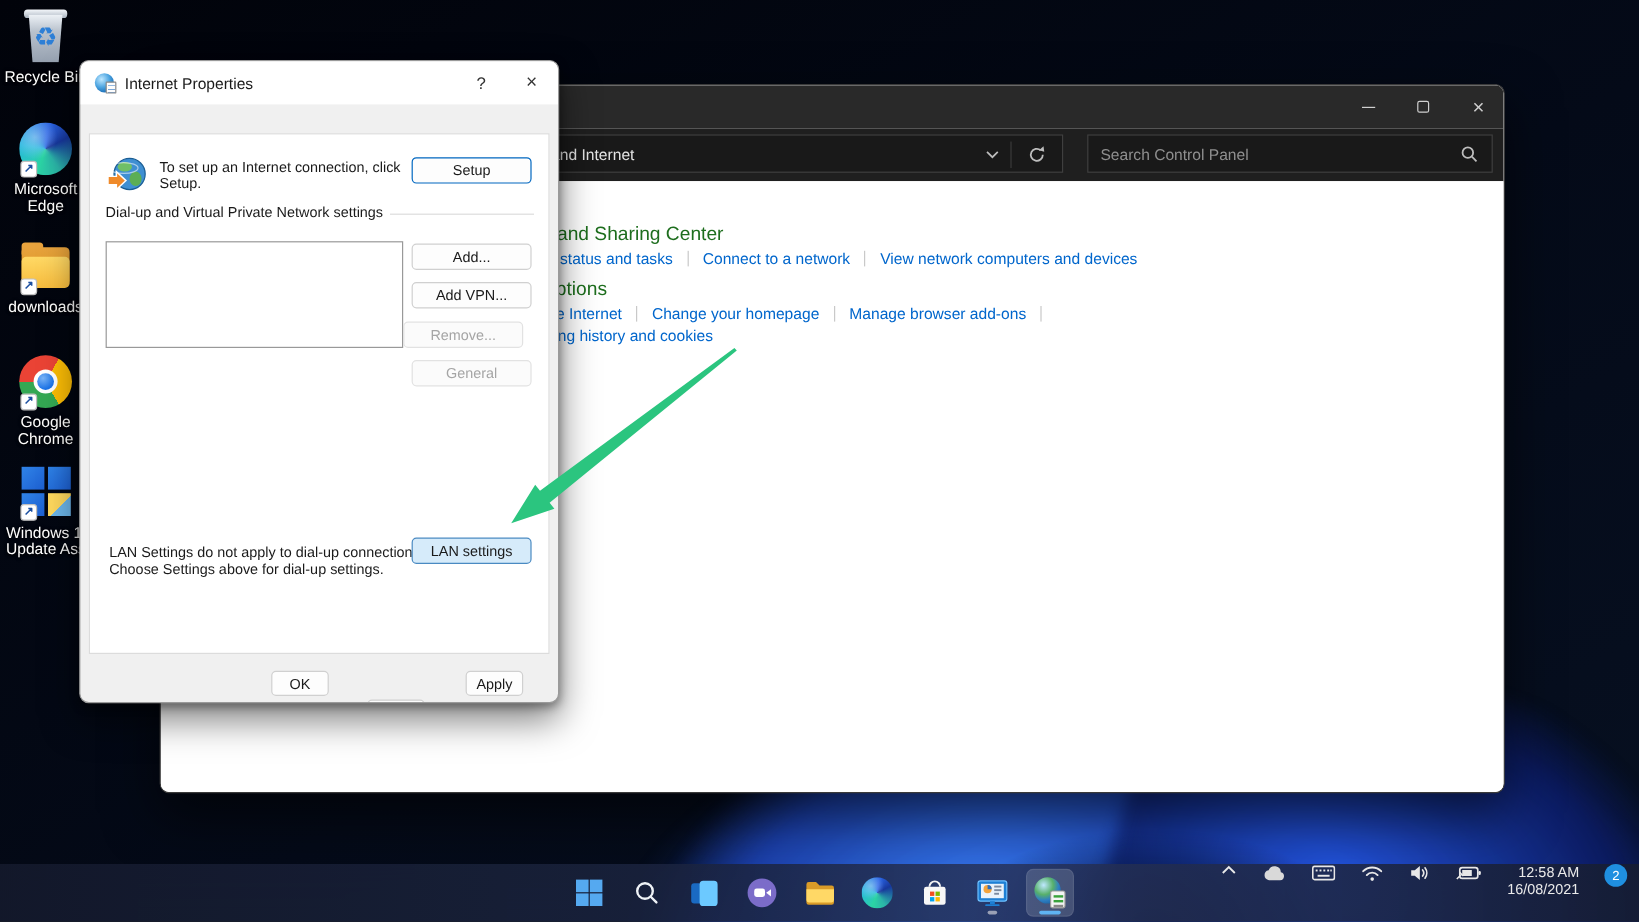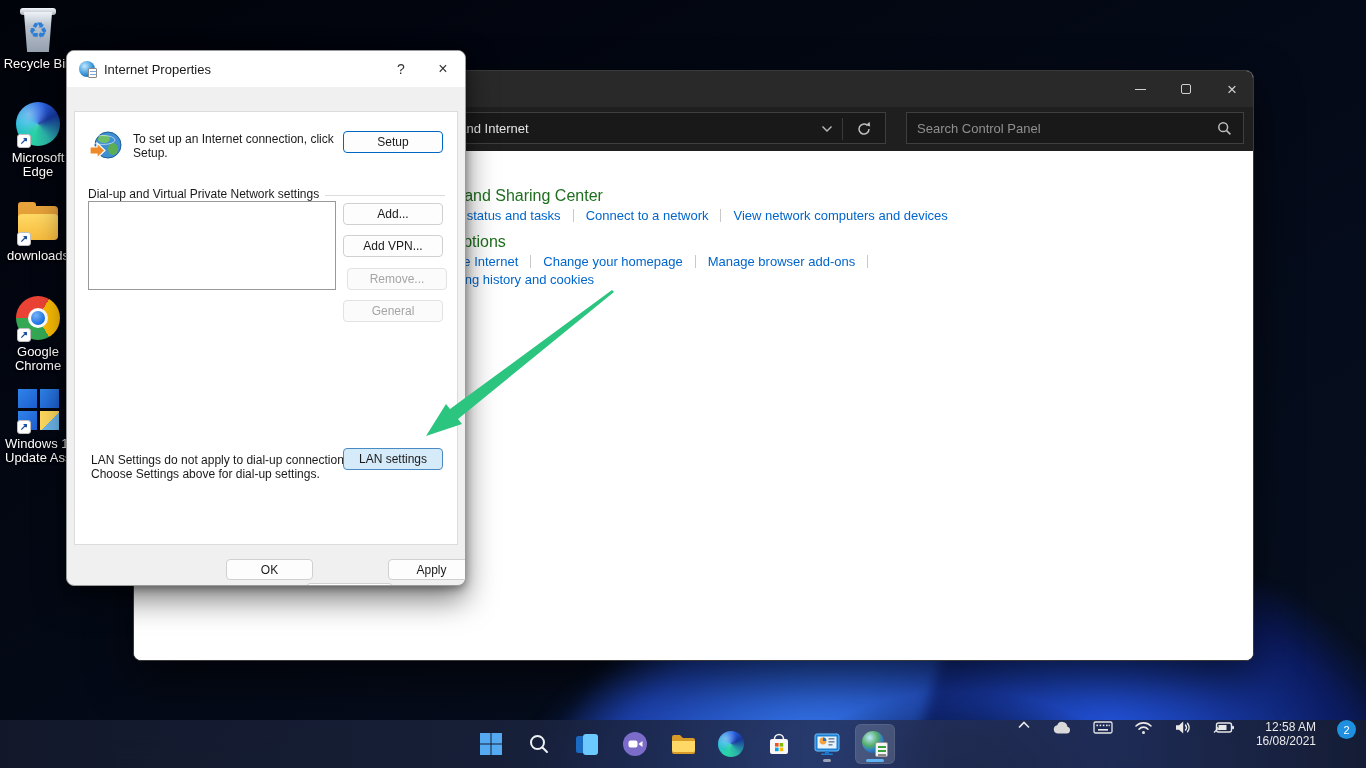--- a/index.html
+++ b/index.html
@@ -129,21 +129,21 @@
   .btn-disabled { color:#a5a5a5; background:#fbfbfb; border-color:#e2e2e2; cursor:default; }
   .btn-focused { background:#d6ebfa; border-color:#4a8ac2; }
 
   .group { position:absolute; left:13px; right:12px; display:flex; align-items:center; gap:6px; }
   .group-text { font-size:12px; white-space:nowrap; }
   .group-line { flex:1; height:1px; background:#dcdcdc; margin-top:3px; }
 
   .listbox { position:absolute; left:13px; top:89px; width:248px; height:89px; background:#fff;
     border:1px solid #999; }
 
-  .dlg-footer-btn { position:absolute; width:87px; height:21px; background:#fdfdfd;
+  .dlg-footer-btn { position:absolute; width:48px; height:21px; background:#fdfdfd;
     border:1px solid #d0d0d0; border-radius:4px; font-size:12px; color:#1a1a1a;
     font-family:"Liberation Sans",sans-serif; cursor:pointer; }
 
   
   .arrow-overlay { position:absolute; inset:0; z-index:40; pointer-events:none; }
 
   
   .taskbar { position:absolute; left:0; right:0; bottom:0; height:48px; z-index:50;
     background:linear-gradient(90deg,#141a2cE8,#1b2440E0 45%,#27335cD8 62%,#161d33EE);
     backdrop-filter:blur(14px); }
@@ -334,28 +334,28 @@
         <ellipse cx="25" cy="21" rx="5" ry="6" fill="#5cae54"></ellipse>
         <ellipse cx="15" cy="12" rx="12" ry="4.5" fill="none" stroke="rgba(255,255,255,.55)" stroke-width="1"></ellipse>
         <path d="M2 19 h7 v-4 l8 7.5 -8 7.5 v-4 h-7 z" fill="#ef8a2a" stroke="#fff" stroke-width="1.2"></path>
       </svg>
       <div class="txt2" style="left:58px; top:20px">
         <span>To set up an Internet connection, click</span>
         <span>Setup.</span>
       </div>
       <button class="btn btn-default" style="left:268px; top:19px">Setup</button>
 
-      <div class="group" style="top:75px">
+      <div class="group" style="top:58px">
         <span class="group-text">Dial-up and Virtual Private Network settings</span>
           <span class="group-line"></span>
       </div>
       <div class="listbox"></div>
       <button class="btn" style="left:268px; top:91px">Add...</button>
       <button class="btn" style="left:268px; top:123px">Add VPN...</button>
-      <button class="btn btn-disabled" style="left:272px; top:156px">Remove...</button>
+      <button class="btn btn-disabled" style="left:261px; top:156px">Remove...</button>
       <button class="btn btn-disabled" style="left:268px; top:188px">General</button>
 
       <div class="txt2" style="left:16px; top:341px">
         <span>LAN Settings do not apply to dial-up connections.</span>
         <span>Choose Settings above for dial-up settings.</span>
       </div>
       <button class="btn btn-focused" style="left:268px; top:336px">LAN settings</button>
     </div>
 
     <button class="dlg-footer-btn" style="left:159px; top:508px">OK</button>

